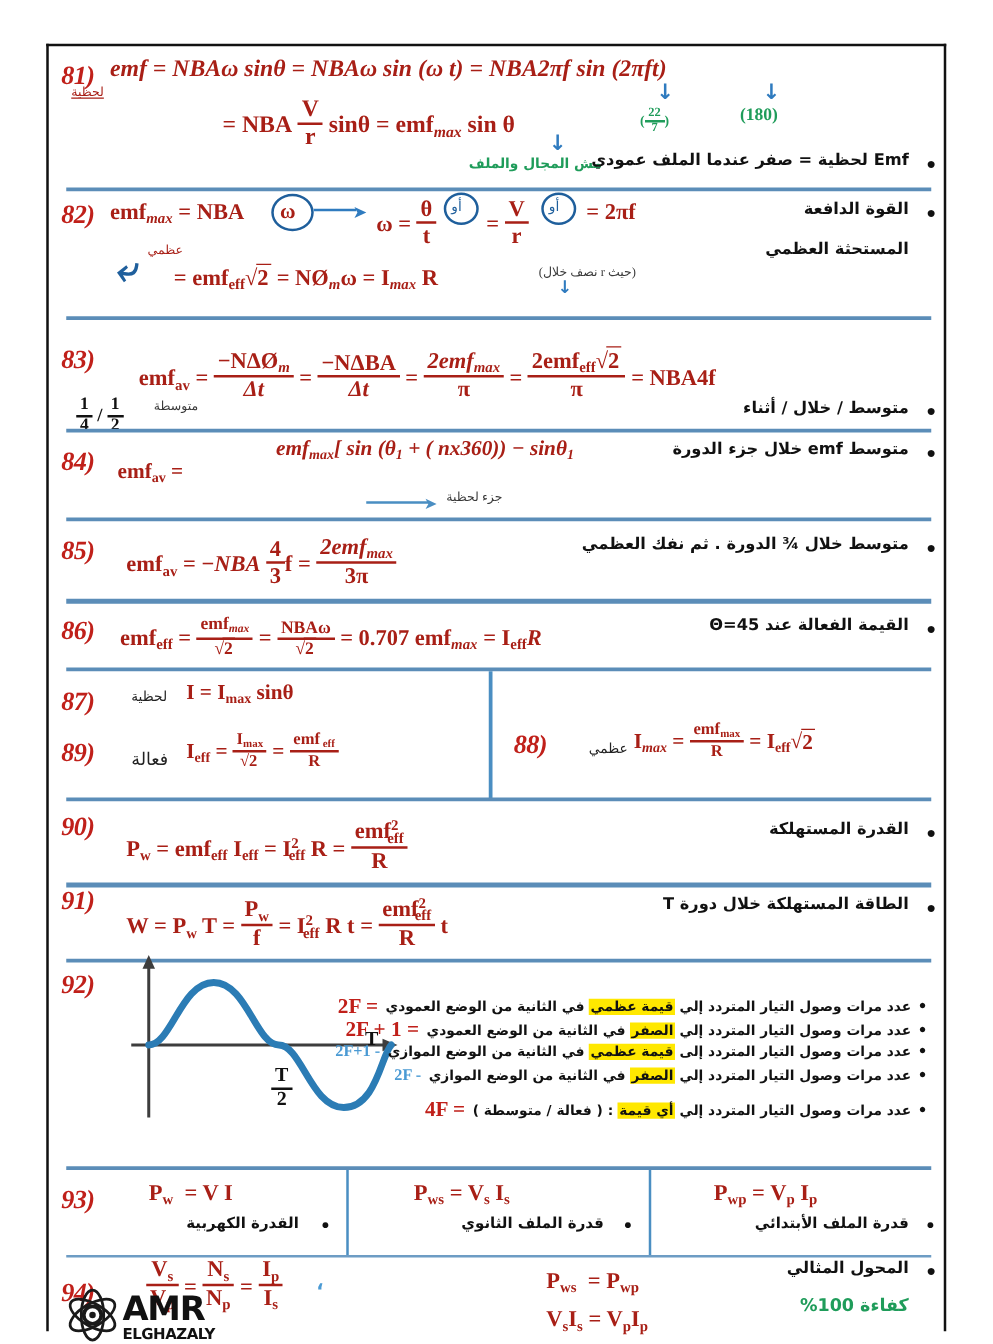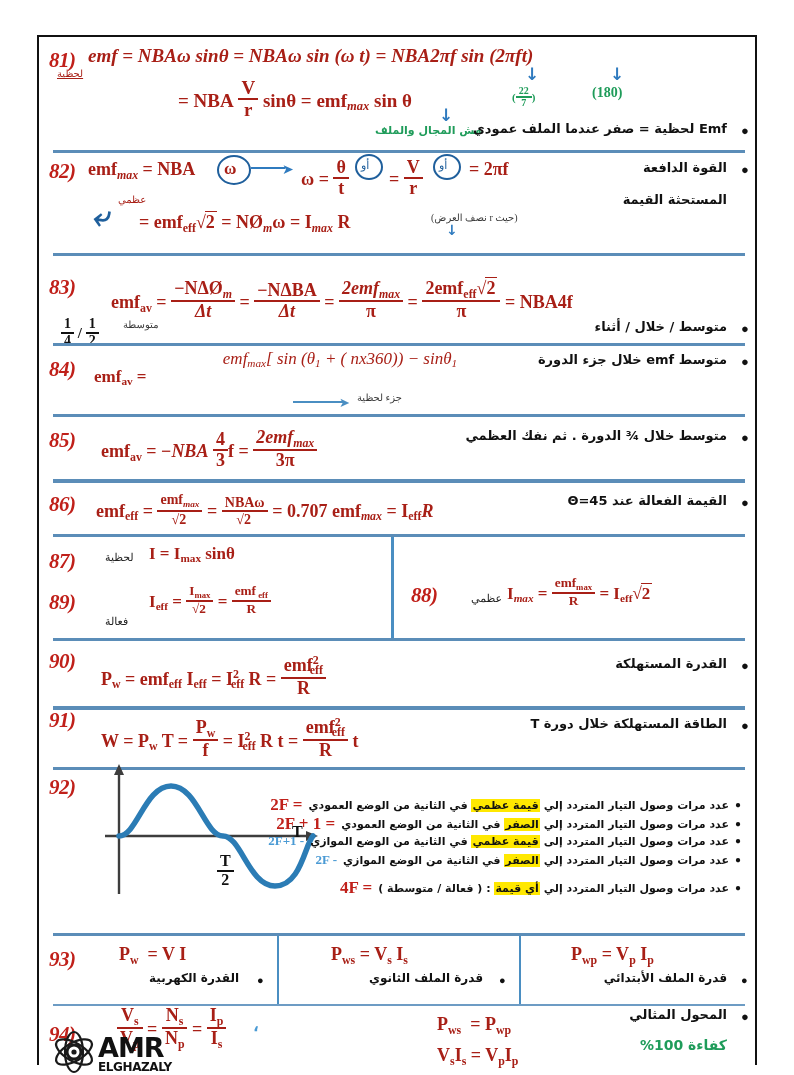--- a/index.html
+++ b/index.html
@@ -150,26 +150,26 @@
   <div class="ar-note" style="left:400px; top:122px; font-size:11px; color:#1f5f9c;">أو</div>
   <div class="eq" style="left:430px; top:122px; font-size:18px;">= 2πf</div>
 
   <div style="position:absolute; left:55px; top:162px; color:#1f5f9c; font-size:30px; font-weight:bold; transform:rotate(8deg);">⤶</div>
   <div class="ar-note" style="left:79px; top:157px; font-size:10px; color:#a81f16;">عظمي</div>
 
   <div class="eq" style="left:100px; top:175px; font-size:18px;">
     = emf<span class="sub">eff</span>√<span class="rad">2</span> = NØ<span class="sub it">m</span>ω = I<span class="sub it">max</span> R
   </div>
 
-  <div class="ar-note" style="left:392px; top:175px; font-size:10px;">(حيث r نصف العرض)</div>
+  <div class="ar-note" style="left:392px; top:175px; font-size:10px;">(حيث r نصف خلال)</div>
   <div class="arrow-dn" style="left:407px; top:186px; font-size:14px;">↓</div>
 
   <div class="bullet" style="left:702px; top:126px;">●</div>
   <div class="ar" style="right:28px; top:123px; font-size:13px;">القوة الدافعة</div>
-  <div class="ar" style="right:28px; top:155px; font-size:13px;">المستحثة القيمة</div>
+  <div class="ar" style="right:28px; top:155px; font-size:13px;">المستحثة العظمي</div>
 
   <div class="hr" style="top:216px;"></div>
 
   <div class="num" style="left:10px; top:238px;">83)</div>
 
   <div class="eq" style="left:72px; top:243px; font-size:18px;">
     emf<span class="sub">av</span> =&nbsp;<span class="frac"><span class="n">−NΔØ<span class="sub it">m</span></span><span class="d"><span class="it">Δt</span></span></span>&nbsp;=&nbsp;<span class="frac"><span class="n">−NΔBA</span><span class="d"><span class="it">Δt</span></span></span>&nbsp;=&nbsp;<span class="frac"><span class="n"><span class="it">2emf<span class="sub">max</span></span></span><span class="d"><span class="b">π</span></span></span>&nbsp;=&nbsp;<span class="frac"><span class="n">2emf<span class="sub">eff</span>√<span class="rad">2</span></span><span class="d"><span class="b">π</span></span></span>&nbsp;= NBA4f
   </div>
 
   <div style="position:absolute; left:22px; top:281px; font-size:15px; color:#111; font-weight:bold;">
@@ -180,21 +180,21 @@
   <div class="bullet" style="left:702px; top:285px;">●</div>
   <div class="ar" style="right:28px; top:282px; font-size:13px;">متوسط / خلال / أثناء</div>
 
   <div class="hr" style="top:306px;"></div>
 
   <div class="num" style="left:10px; top:320px;">84)</div>
 
   <div class="eq" style="left:55px; top:330px; font-size:17px;">emf<span class="sub">av</span> =</div>
 
   <div style="position:absolute; left:136px; top:312px; width:330px; text-align:center;">
-    <div style="color:#a81f16; font-weight:normal; font-style:italic; font-size:17px; white-space:nowrap;">emf<span class="sub">max</span>[ sin (θ<span class="sub">1</span> + ( nx360)) − sinθ<span class="sub">1</span></div>
+    <div style="color:#a81f16; font-weight:bold; font-style:italic; font-size:17px; white-space:nowrap;">emf<span class="sub">max</span>[ sin (θ<span class="sub">1</span> + ( nx360)) − sinθ<span class="sub">1</span></div>
   </div>
   <div style="position:absolute; left:254px; top:364px; width:50px; height:2px; background:#4a8ec2;"></div>
   <div style="position:absolute; left:300px; top:358px; color:#4a8ec2; font-size:13px;">➤</div>
   <div class="ar-note" style="left:318px; top:355px; font-size:10px;">جزء لحظية</div>
 
   <div class="bullet" style="left:702px; top:318px;">●</div>
   <div class="ar" style="right:28px; top:315px; font-size:13px;">متوسط emf خلال جزء الدورة</div>
 
   <div class="hr" style="top:377px;"></div>
 
@@ -226,21 +226,21 @@
   <div class="ar-note" style="left:66px; top:514px; font-size:11px; color:#222;">لحظية</div>
   <div class="eq" style="left:110px; top:507px; font-size:17px;">I =&nbsp;I<span class="sub">max</span> sinθ</div>
 
   <div class="num" style="left:372px; top:546px;">88)</div>
   <div class="ar-note" style="left:432px; top:555px; font-size:11px; color:#222;">عظمي</div>
   <div class="eq" style="left:468px; top:540px; font-size:17px;">
     I<span class="sub it">max</span> =&nbsp;<span class="frac sm"><span class="n">emf<span class="sub">max</span></span><span class="d">R</span></span>&nbsp;= I<span class="sub">eff</span>√<span class="rad">2</span>
   </div>
 
   <div class="num" style="left:10px; top:553px;">89)</div>
-  <div class="ar-note" style="left:66px; top:578px; font-size:11px; color:#222;">فعالة</div>
+  <div class="ar-note" style="left:66px; top:562px; font-size:14px; color:#222;">فعالة</div>
   <div class="eq" style="left:110px; top:548px; font-size:17px;">
     I<span class="sub">eff</span> =&nbsp;<span class="frac sm"><span class="n">I<span class="sub">max</span></span><span class="d">√<span class="rad">2</span></span></span>&nbsp;=&nbsp;<span class="frac sm"><span class="n">emf<span class="sub">&nbsp;eff</span></span><span class="d">R</span></span>
   </div>
 
   <div class="hr" style="top:601px;"></div>
 
   <div class="num" style="left:10px; top:612px;">90)</div>
   <div class="eq" style="left:62px; top:618px; font-size:18px;">
     P<span class="sub">w</span> = emf<span class="sub">eff</span> I<span class="sub">eff</span> = I<span class="sup">2</span><span class="sub" style="margin-left:-8px;">eff</span> R =&nbsp;<span class="frac"><span class="n">emf<span class="sup">2</span><span class="sub" style="margin-left:-9px;">eff</span></span><span class="d">R</span></span>
   </div>

